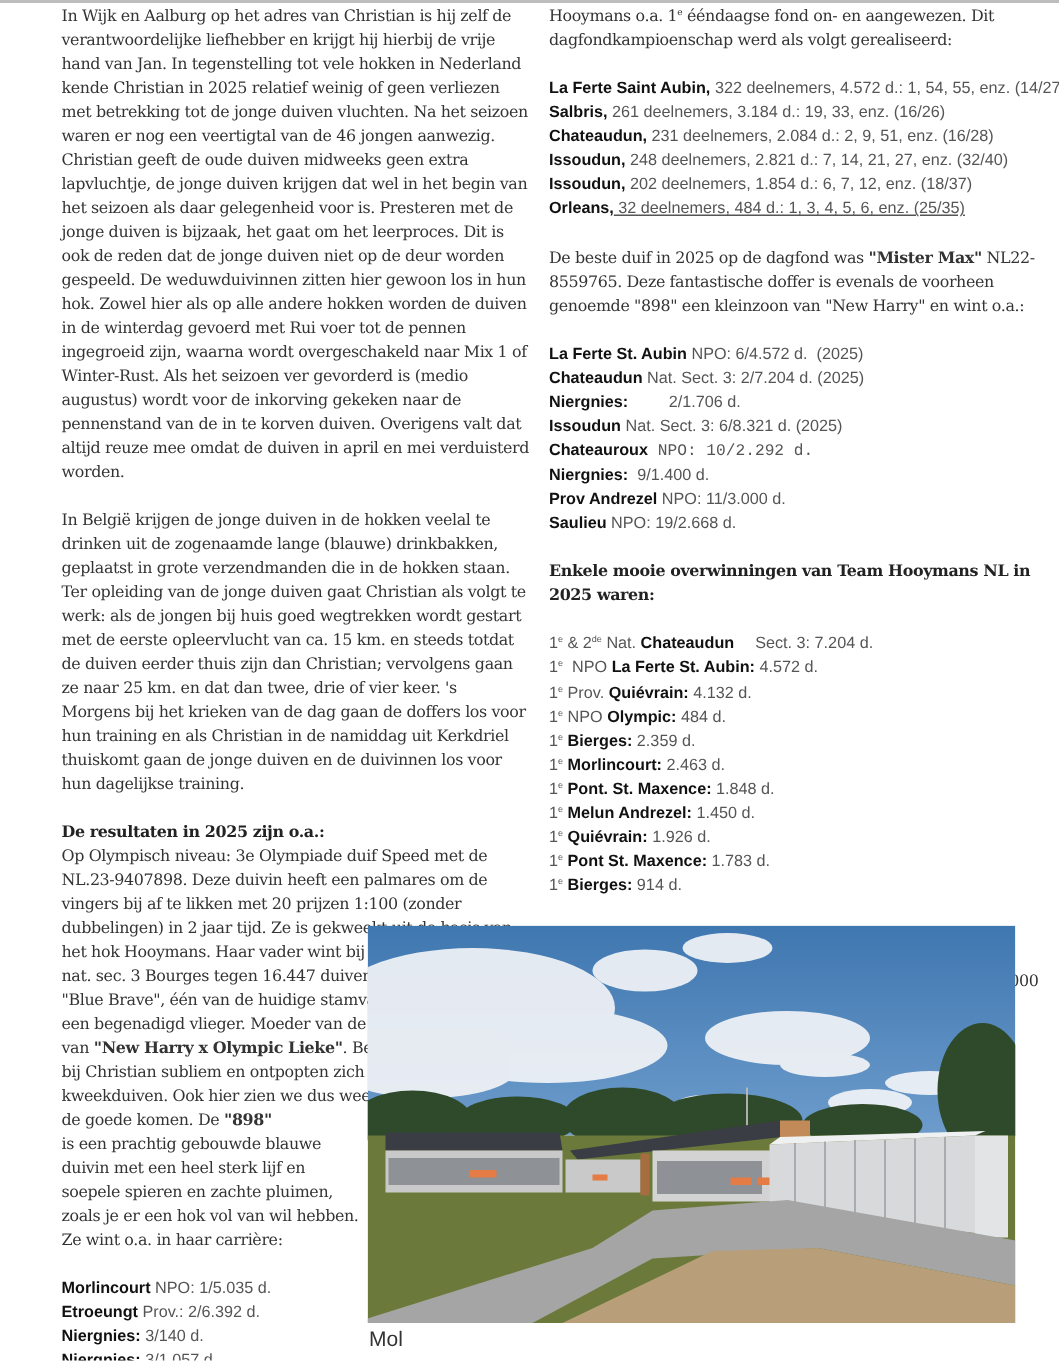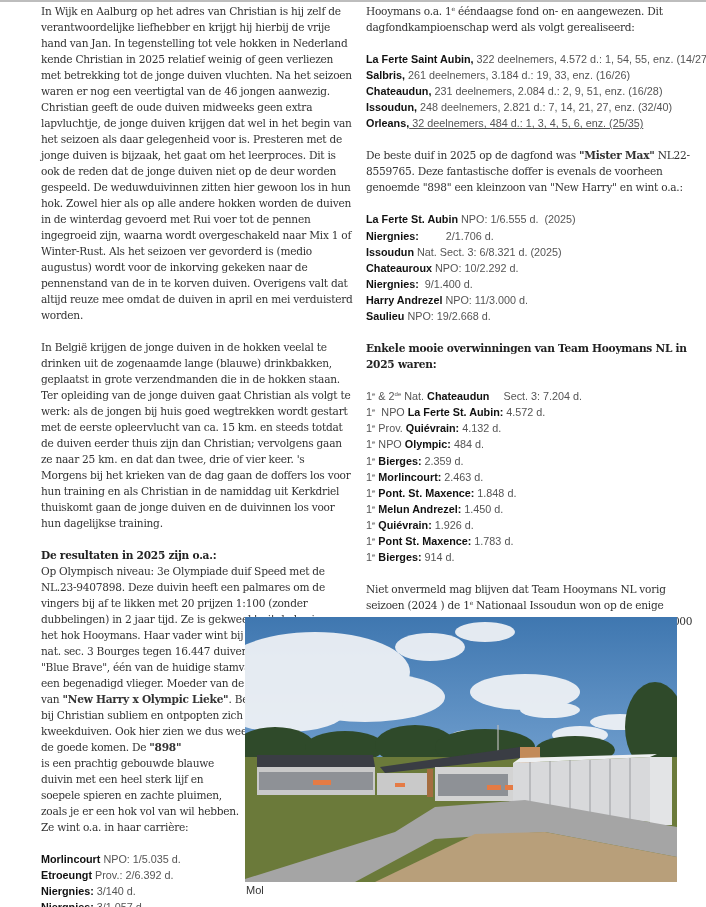--- a/index.html
+++ b/index.html
@@ -10,21 +10,21 @@
     .col-right { left: 366px; width: 334px; }
     .serif { font-family: "DejaVu Serif", "Liberation Serif", serif; font-size: 10.6px; line-height: 16px; letter-spacing: -0.25px; color: #333; }
     .sans-list { font-family: "Liberation Sans", "DejaVu Sans", sans-serif; font-size: 10.8px; line-height: 16.1px; color: #555; }
     .sans-list b { color: #111; font-weight: bold; }
     p { margin: 0; }
     .gap { height: 16px; }
     .hb { font-weight: bold; color: #222; }
     .narrow { width: 200px; }
     sup { font-size: 6px; line-height: 0; vertical-align: 4px; }
     .photo { position: absolute; left: 245px; top: 617px; width: 432px; height: 265px; overflow: hidden; }
-    .caption { position: absolute; left: 246px; top: 884px; font-family: "Liberation Sans", "DejaVu Sans", sans-serif; font-size: 11px; color: #333; }
+    .caption { position: absolute; left: 246px; top: 884px; font-family: "Liberation Sans", "DejaVu Sans", sans-serif; font-size: 14px; color: #333; }
     .nowrap { white-space: nowrap; }
   </style>
 </head>
 <body>
 
 <div class="topline"></div>
 
 <div class="col col-left">
   <p class="serif">In Wijk en Aalburg op het adres van Christian is hij zelf de verantwoordelijke liefhebber en krijgt hij hierbij de vrije hand van Jan. In tegenstelling tot vele hokken in Nederland kende Christian in 2025 relatief weinig of geen verliezen met betrekking tot de jonge duiven vluchten. Na het seizoen waren er nog een veertigtal van de 46 jongen aanwezig. Christian geeft de oude duiven midweeks geen extra lapvluchtje, de jonge duiven krijgen dat wel in het begin van het seizoen als daar gelegenheid voor is. Presteren met de jonge duiven is bijzaak, het gaat om het leerproces. Dit is ook de reden dat de jonge duiven niet op de deur worden gespeeld. De weduwduivinnen zitten hier gewoon los in hun hok. Zowel hier als op alle andere hokken worden de duiven in de winterdag gevoerd met Rui voer tot de pennen ingegroeid zijn, waarna wordt overgeschakeld naar Mix 1 of Winter-Rust. Als het seizoen ver gevorderd is (medio augustus) wordt voor de inkorving gekeken naar de pennenstand van de in te korven duiven. Overigens valt dat altijd reuze mee omdat de duiven in april en mei verduisterd worden.</p>
   <div class="gap"></div>
@@ -44,32 +44,34 @@
 </div>
 
 <div class="col col-right">
   <p class="serif"><span>Hooymans o.a. 1</span><sup>e</sup><span> ééndaagse fond on- en aangewezen. Dit dagfondkampioenschap werd als volgt gerealiseerd:</span></p>
   <div class="gap"></div>
   <div class="sans-list" id="list-champ">
       <div class="nowrap"><b>La Ferte Saint Aubin,</b><span style="white-space: pre;"> 322 deelnemers, 4.572 d.: 1, 54, 55, enz. (14/27)</span></div>
       <div class="nowrap"><b>Salbris,</b><span style="white-space: pre;"> 261 deelnemers, 3.184 d.: 19, 33, enz. (16/26)</span></div>
       <div class="nowrap"><b>Chateaudun,</b><span style="white-space: pre;"> 231 deelnemers, 2.084 d.: 2, 9, 51, enz. (16/28)</span></div>
       <div class="nowrap"><b>Issoudun,</b><span style="white-space: pre;"> 248 deelnemers, 2.821 d.: 7, 14, 21, 27, enz. (32/40)</span></div>
+      <div class="nowrap"><b>Issoudun,</b><span style="white-space: pre;"> 202 deelnemers, 1.854 d.: 6, 7, 12, enz. (18/37)</span></div>
       <div class="nowrap"><b>Orleans,</b><span style="white-space: pre; text-decoration: underline;"> 32 deelnemers, 484 d.: 1, 3, 4, 5, 6, enz. (25/35)</span></div>
     </div>
   <div class="gap"></div>
   <p class="serif"><span>De beste duif in 2025 op de dagfond was </span><b>"Mister Max"</b><span> NL22-8559765. Deze fantastische doffer is evenals de voorheen genoemde "898" een kleinzoon van "New Harry" en wint o.a.:</span></p>
   <div class="gap"></div>
   <div class="sans-list" id="list-max">
-      <div class="nowrap"><b>La Ferte St. Aubin</b><span style="white-space: pre;"> NPO: 1/6.555 d.  (2025)</span></div>
+      <div class="nowrap"><b>La Ferte St. Aubin</b><span style="white-space: pre;"> NPO: 6/4.572 d.  (2025)</span></div>
+      <div class="nowrap"><b>Chateaudun</b><span style="white-space: pre;"> Nat. Sect. 3: 2/7.204 d. (2025)</span></div>
       <div class="nowrap"><b>Niergnies:</b><span style="white-space: pre; margin-left: 24px;"> 2/1.706 d.</span></div>
       <div class="nowrap"><b>Issoudun</b><span style="white-space: pre;"> Nat. Sect. 3: 6/8.321 d. (2025)</span></div>
-      <div class="nowrap"><b>Chateauroux</b><span style="white-space: pre;"> NPO: 10/2.292 d.</span></div>
+      <div class="nowrap"><b>Chateauroux</b><span style="white-space: pre; font-family: Liberation Mono, monospace;"> NPO: 10/2.292 d.</span></div>
       <div class="nowrap"><b>Niergnies:</b><span style="white-space: pre;">  9/1.400 d.</span></div>
-      <div class="nowrap"><b>Harry Andrezel</b><span style="white-space: pre;"> NPO: 11/3.000 d.</span></div>
+      <div class="nowrap"><b>Prov Andrezel</b><span style="white-space: pre;"> NPO: 11/3.000 d.</span></div>
       <div class="nowrap"><b>Saulieu</b><span style="white-space: pre;"> NPO: 19/2.668 d.</span></div>
     </div>
   <div class="gap"></div>
   <p class="serif hb">Enkele mooie overwinningen van Team Hooymans NL in 2025 waren:</p>
   <div class="gap"></div>
   <div class="sans-list" id="list-wins">
       <div class="nowrap"><span>1</span><sup>e</sup><span> &amp; 2</span><sup>de</sup><span style="white-space: pre;"> Nat. </span><b>Chateaudun</b><span style="white-space: pre; padding-left: 11px;"> Sect. 3: 7.204 d.</span></div>
       <div class="nowrap"><span>1</span><sup>e</sup><span style="white-space: pre;">  NPO </span><b>La Ferte St. Aubin:</b><span style="white-space: pre;"> 4.572 d.</span></div>
       <div class="nowrap"><span>1</span><sup>e</sup><span style="white-space: pre;"> Prov. </span><b>Quiévrain:</b><span style="white-space: pre;"> 4.132 d.</span></div>
       <div class="nowrap"><span>1</span><sup>e</sup><span style="white-space: pre;"> NPO </span><b>Olympic:</b><span style="white-space: pre;"> 484 d.</span></div>

